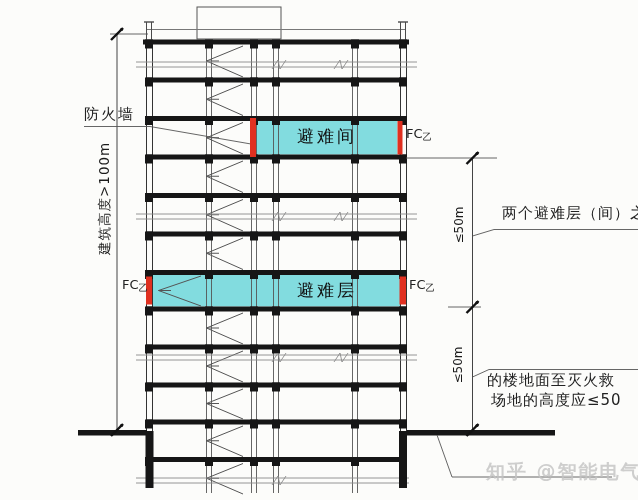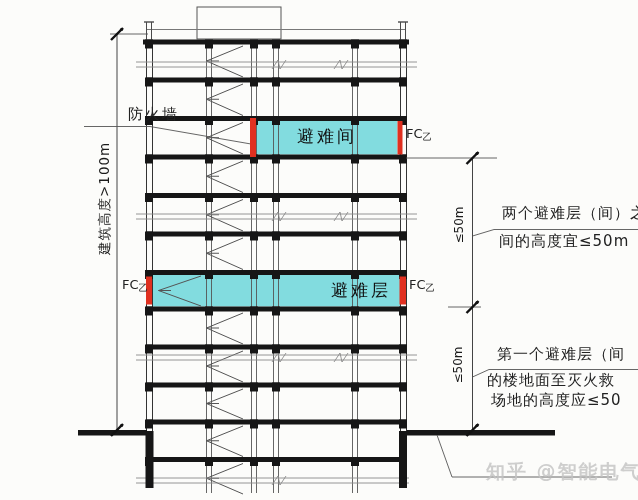--- a/index.html
+++ b/index.html
@@ -1,20 +1,20 @@
 <!DOCTYPE html>
 <html><head>
 <meta charset="utf-8">
 <style>
   html,body{margin:0;padding:0;background:#fff;}
   #canvas{position:relative;width:638px;height:500px;background:#fcfcfa;overflow:hidden;
           font-family:"DejaVu Sans",sans-serif;color:#1b1b1b;}
   #drawing{position:absolute;left:0;top:0;}
   .lbl{position:absolute;white-space:nowrap;line-height:1;}
-  .cn{font-size:15px;letter-spacing:2px;color:#222;margin-left:44px;}
+  .cn{font-size:15px;letter-spacing:2px;color:#222;}
   .note{font-size:15px;letter-spacing:1px;color:#222;}
   .big{font-size:17px;font-weight:normal;letter-spacing:3px;color:#111;}
   .rot{transform:rotate(-90deg);transform-origin:center center;text-align:center;}
   .fc{font-size:13px;letter-spacing:0;color:#222;font-weight:500;text-align:center;}
   .fc .sub{font-size:9.5px;position:relative;top:2px;}
   #building-height-label{left:55px;top:198px;width:100px;height:14px;font-size:13.5px;letter-spacing:1px;}
   #dim-upper-label{left:432px;top:219px;width:54px;height:12px;font-size:12px;}
   #dim-lower-label{left:431px;top:359px;width:54px;height:12px;font-size:12px;}
   #watermark{left:486px;top:462px;font-size:19px;font-weight:bold;letter-spacing:2px;opacity:.8;}
 </style>
@@ -201,40 +201,38 @@
       <rect x="146" y="276.5" width="6" height="28" fill="#e03020"></rect>
       <rect x="399.5" y="276.5" width="6.5" height="28" fill="#e03020"></rect>
     </svg>
 
   <div class="lbl cn" style="left:84px;top:107px;">防火墙</div>
 
   <div class="lbl rot" id="building-height-label">建筑高度&gt;100m</div>
 
   <div class="lbl big" style="left:297px;top:128px;">避难间</div>
 
-  <div class="lbl big" style="left:297px;top:282px;margin-left:34px;">避难层</div>
+  <div class="lbl big" style="left:297px;top:282px;">避难层</div>
 
   <div class="lbl fc" style="left:406px;top:127px;">
     <span>FC</span><span class="sub">乙</span>
   </div>
 
   <div class="lbl fc" style="left:122px;top:278px;">
     <span>FC</span><span class="sub">乙</span>
   </div>
 
   <div class="lbl fc" style="left:409px;top:278px;">
     <span>FC</span><span class="sub">乙</span>
   </div>
 
   <div class="lbl rot" id="dim-upper-label">≤50m</div>
 
   <div class="lbl rot" id="dim-lower-label">≤50m</div>
 
   <div class="lbl note" style="left:502px;top:206px;">两个避难层（间）之</div>
-  <div class="lbl note" style="left:499px;top:234px;">间的高度宜≤50m</div>
-
-  <div class="lbl note" style="left:497px;top:347px;">第一个避难层（间</div>
+
   <div class="lbl note" style="left:487px;top:373px;text-align:right;">的楼地面至灭火救</div>
   <div class="lbl note" style="left:491px;top:393px;text-align:center;">场地的高度应≤50</div>
 
 
   <div class="lbl" id="watermark" style="color: rgb(195, 195, 195);">知乎 @智能电气</div>
 </div>
 
 </body></html>

